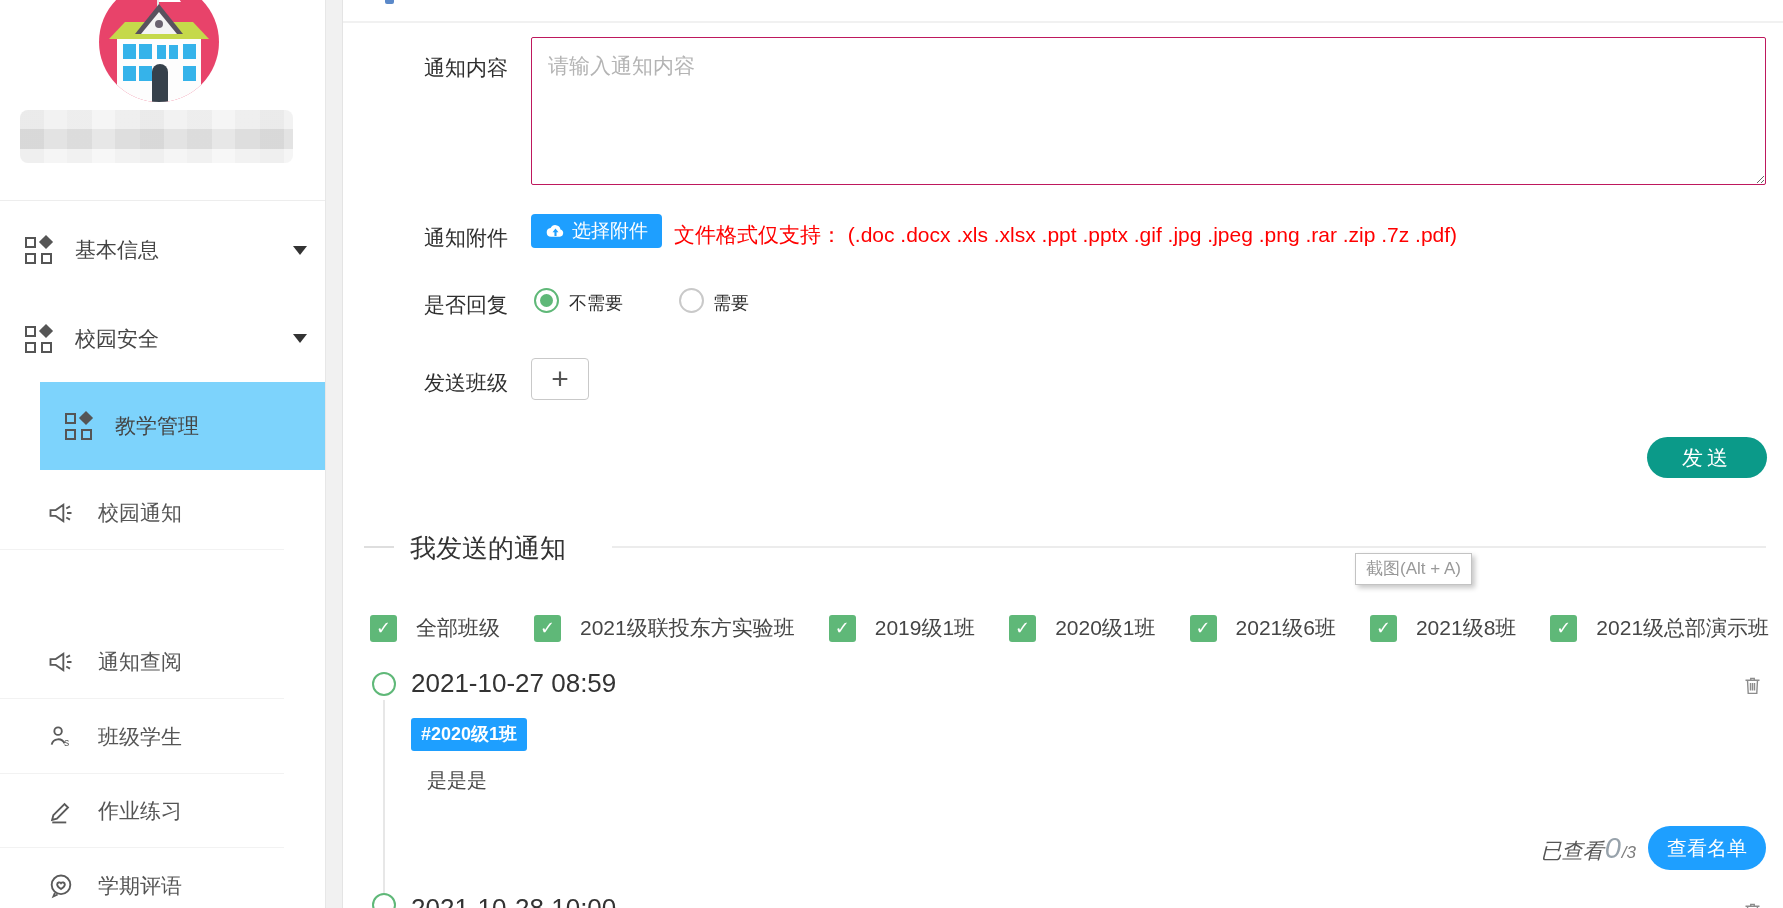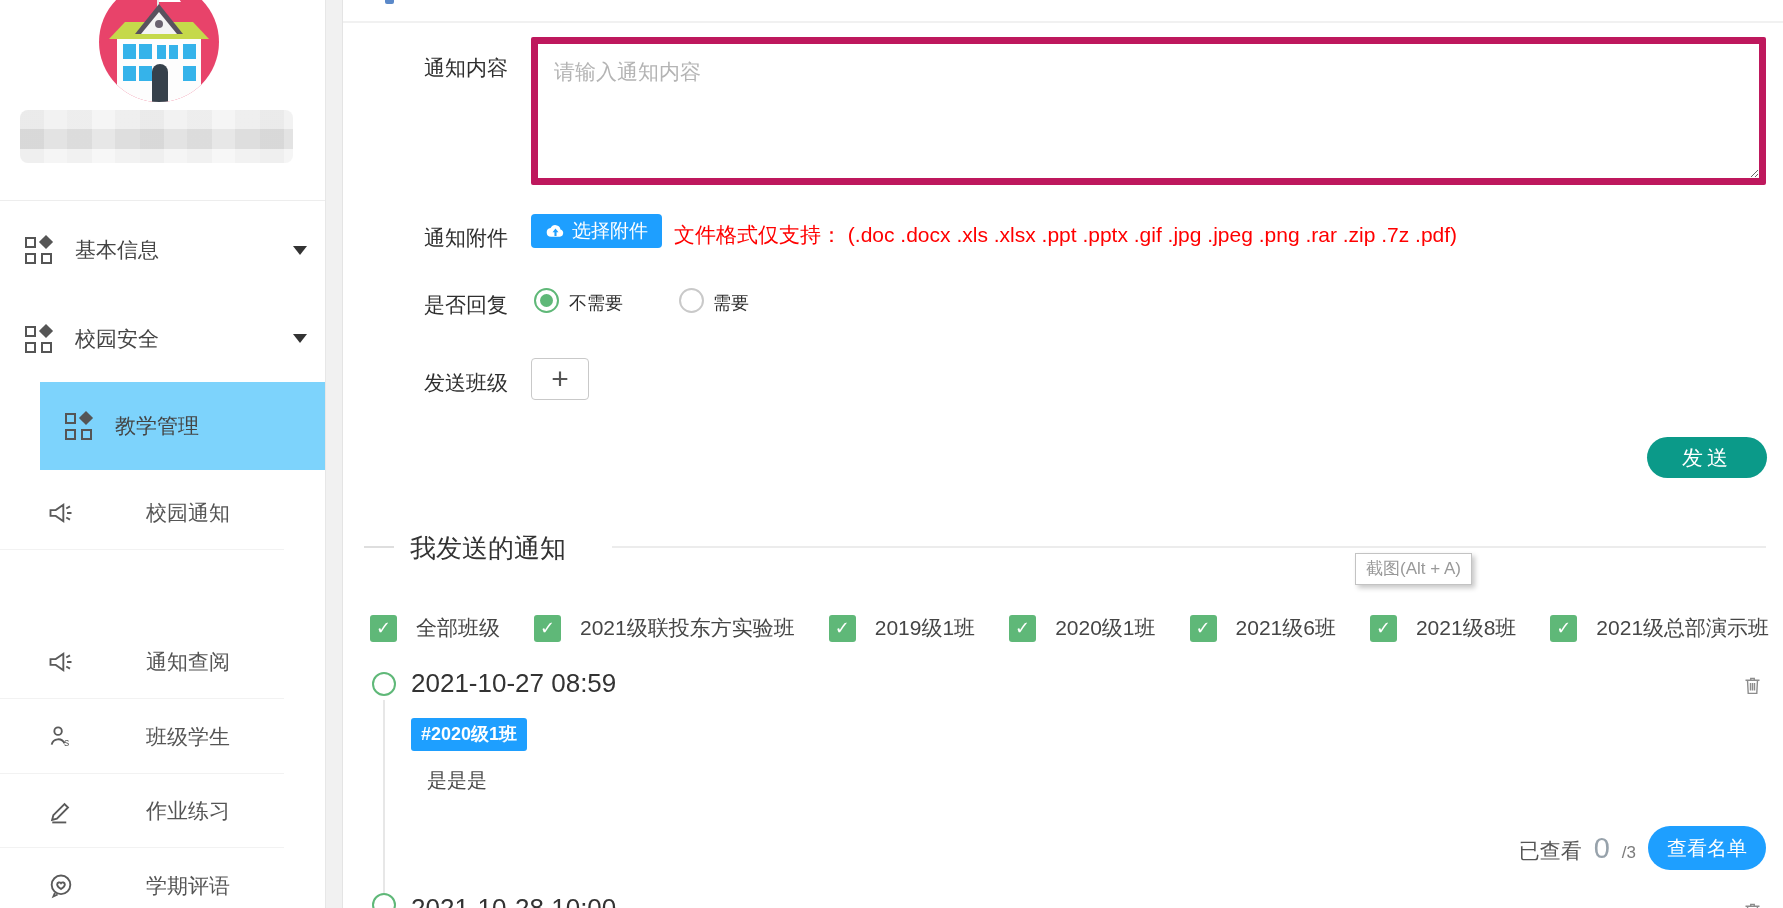--- a/index.html
+++ b/index.html
@@ -39,36 +39,36 @@
   .grid-icon { position:absolute; left:25px; width:28px; height:28px; }
   .grid-icon .sq { position:absolute; width:11px; height:11px; border:2px solid #555; }
   .grid-icon .sq.tl{left:0;top:1px;} .grid-icon .sq.bl{left:0;bottom:0;} .grid-icon .sq.br{right:1px;bottom:0;}
   .grid-icon .dm { position:absolute; right:2px; top:1px; width:10px; height:10px; background:#555; transform:rotate(45deg); }
   .menu-label { margin-left:75px; font-size:21px; color:#444; }
   .caret { position:absolute; left:293px; width:0; height:0; border-left:7px solid transparent; border-right:7px solid transparent; }
   .caret.down { border-top:9px solid #333; }
   .caret.up { border-bottom:9px solid #333; }
 
   .submenu-item { position:absolute; left:0; width:284px; height:74px; display:flex; align-items:center;
-    border-bottom:1px solid #f2f2f2; background:#fff;padding-left:48px; }
+    border-bottom:1px solid #f2f2f2; background:#fff; }
   .submenu-item svg { position:absolute; left:47px; }
   .submenu-label { margin-left:98px; font-size:21px; color:#555; }
   .submenu-item.active .submenu-label { color:#F0315F; }
 
   .scroll-strip { position:absolute; left:325px; top:0; width:18px; height:908px; background:#f1f1f1;
     border-left:1px solid #e7e7e7; border-right:1px solid #e4e4e4; }
 
   
   .main { position:absolute; left:343px; top:0; width:1440px; height:908px; background:#fff; }
   .top-cut-dot { position:absolute; left:42px; top:0; width:9px; height:4px; background:#5b89c9; border-radius:0 0 2px 2px; }
   .top-divider { position:absolute; left:0; top:21px; width:1440px; height:2px; background:#f1f1f1; }
 
   .form-label { position:absolute; left:81px; width:84px; font-size:21px; color:#2f2f2f; text-align:justify; }
   textarea.notice-content { position:absolute; left:188px; top:37px; width:1235px; height:148px;
-    border:7px solid #be185d; border-radius:2px; padding:14px 16px; font-size:21px; color:#333;
+    border:1px solid #be185d; border-radius:2px; padding:14px 16px; font-size:21px; color:#333;
     font-family:"Liberation Sans","DejaVu Sans",sans-serif; resize:both; outline:none; }
   textarea.notice-content::placeholder { color:#b4b4b4; opacity:1; }
 
   .attach-btn { position:absolute; left:188px; top:214px; width:131px; height:34px; border:none;
     background:#1E9FFF; color:#fff; font-size:19px; border-radius:4px; display:flex;
     align-items:center; justify-content:center; gap:6px; cursor:pointer; }
   .format-hint { position:absolute; left:331px; top:221px; font-size:21px; color:#FF0000; white-space:nowrap; }
 
   .radio { position:absolute; width:25px; height:25px; border-radius:50%; background:#fff; }
   .radio.checked { border:2px solid #5FB878; }
@@ -100,21 +100,21 @@
 
   .tl-circle { position:absolute; left:29px; width:24px; height:24px; border-radius:50%;
     border:2px solid #5FB878; background:#fff; z-index:2; }
   .tl-line { position:absolute; left:40px; top:700px; width:2px; height:193px; background:#e7e7e7; }
   .notice-time { position:absolute; left:68px; font-size:26px; color:#333; }
   .trash { position:absolute; left:1399px; cursor:pointer; }
   .notice-tag { position:absolute; left:68px; top:718px; background:#1E9FFF; color:#fff; font-size:18px;
     font-weight:bold; padding:4px 10px 5px; border-radius:3px; }
   .notice-content-text { position:absolute; left:84px; top:767px; font-size:20px; color:#4a4a4a; }
   .viewed-row { position:absolute; right:17px; top:826px; display:flex; align-items:center; gap:12px; }
-  .viewed-group { display:flex; align-items:baseline; gap:12px; }
+  .viewed-group { display:flex; align-items:baseline; gap:1px;font-style:italic; }
   .viewed-label { font-size:21px; color:#555; }
   .viewed-count { font-size:29px; color:#97a2ab; font-weight:300; }
   .viewed-total { font-size:17px; color:#7c7c7c; }
   .view-list-btn { border:none; width:118px; height:44px; border-radius:22px; background:#1E9FFF;
     color:#fff; font-size:20px; cursor:pointer; }
 </style>
 </head>
 <body>
 
 <div class="sidebar">

